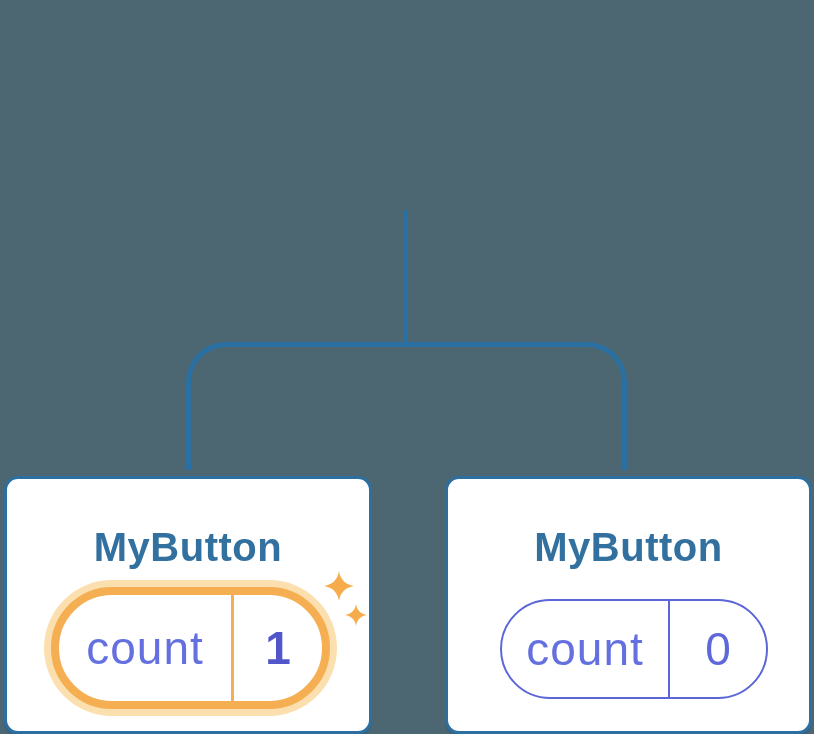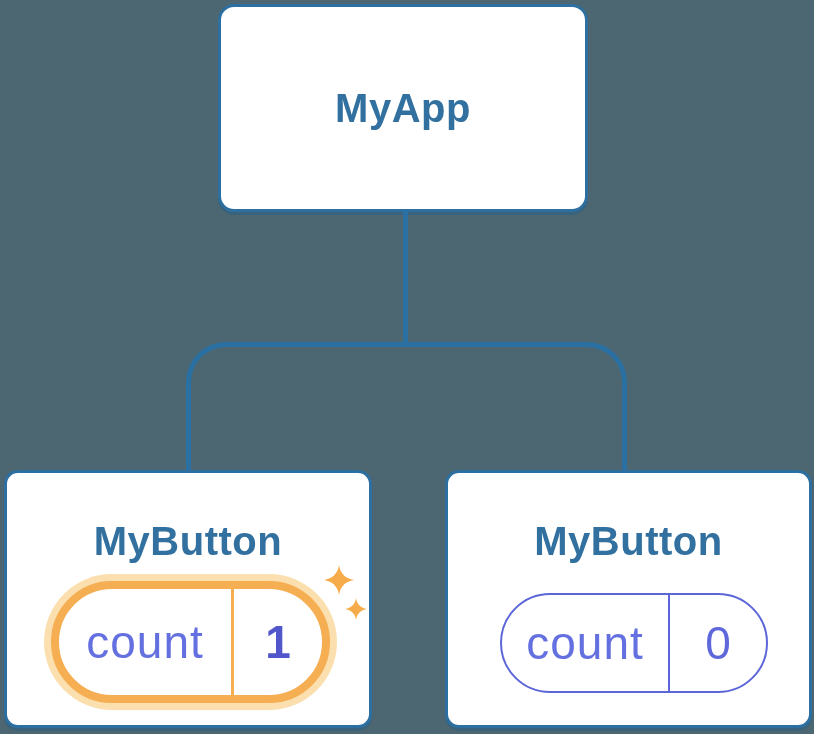--- a/index.html
+++ b/index.html
@@ -18,21 +18,21 @@
     background:#ffffff;
     border:3px solid #2C6FA0;
     box-shadow:0 3px 0 rgba(36,95,140,0.45);
     box-sizing:border-box;
   }
   .node-root{
     left:218px;top:4px;width:370px;height:208px;
     border-radius:16px;
     display:flex;align-items:center;justify-content:center;
   }
-  .node-child{border-radius:14px;}
+  .node-child{border-radius:14px;margin-top:6px;}
   .node-child-left{left:4px;top:470px;width:368px;height:258px;}
   .node-child-right{left:445px;top:470px;width:367px;height:258px;}
 
   .node-title{
     color:#31709F;
     font-size:40px;
     font-weight:bold;
     letter-spacing:0.5px;
     white-space:nowrap;
   }
@@ -115,23 +115,20 @@
   .sparkle{position:absolute;}
   .sparkle-large{left:317px;top:92px;width:30px;height:30px;}
   .sparkle-small{left:338px;top:125px;width:22px;height:22px;}
   .sparkle svg{display:block;width:100%;height:100%;}
 </style>
 </head>
 <body>
 
 <div class="canvas">
 
-  <div class="node node-root">
-    <span class="node-title">MyApp</span>
-  </div>
 
   <div class="connector-stem"></div>
   <div class="connector-bracket"></div>
 
   <div class="node node-child node-child-left">
     <div class="node-title child-title">MyButton</div>
 
     <div class="pill pill-highlighted">
       <div class="pill-cell-key">
         <span class="state-key">count</span>

